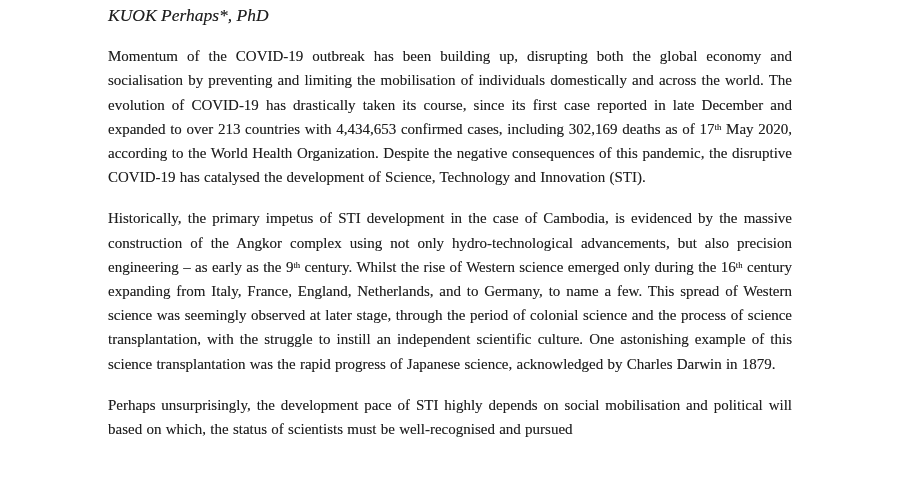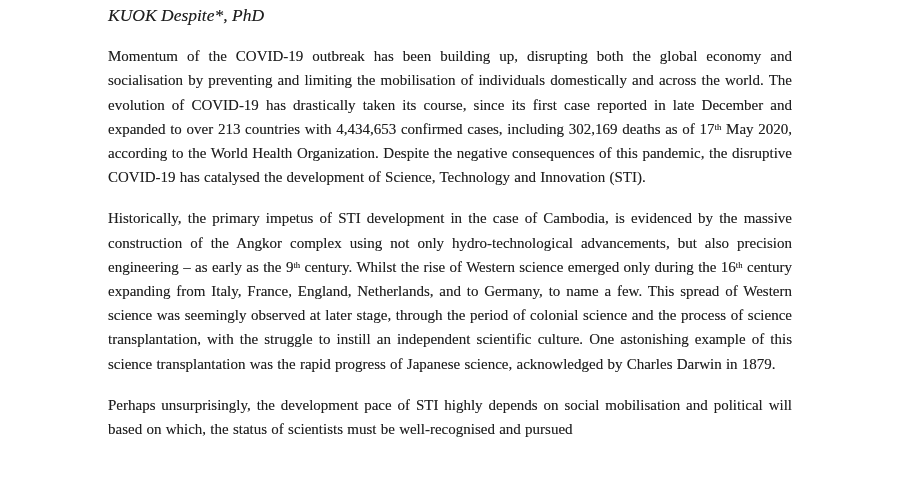--- a/index.html
+++ b/index.html
@@ -46,19 +46,19 @@
     line-height: 0;
     position: relative;
     top: -0.45em;
     vertical-align: baseline;
   }
 </style>
 </head>
 <body>
 
 <div class="page">
-  <p class="byline">KUOK Despite*, PhD</p>
+  <p class="byline">KUOK Perhaps*, PhD</p>
   <div id="paragraphs">
       <p class="body">Momentum of the COVID-19 outbreak has been building up, disrupting both the global economy and socialisation by preventing and limiting the mobilisation of individuals domestically and across the world. The evolution of COVID-19 has drastically taken its course, since its first case reported in late December and expanded to over 213 countries with 4,434,653 confirmed cases, including 302,169 deaths as of 17<sup>th</sup> May 2020, according to the World Health Organization. Despite the negative consequences of this pandemic, the disruptive COVID-19 has catalysed the development of Science, Technology and Innovation (STI).</p>
       <p class="body">Historically, the primary impetus of STI development in the case of Cambodia, is evidenced by the massive construction of the Angkor complex using not only hydro-technological advancements, but also precision engineering – as early as the 9<sup>th</sup> century. Whilst the rise of Western science emerged only during the 16<sup>th</sup> century expanding from Italy, France, England, Netherlands, and to Germany, to name a few. This spread of Western science was seemingly observed at later stage, through the period of colonial science and the process of science transplantation, with the struggle to instill an independent scientific culture. One astonishing example of this science transplantation was the rapid progress of Japanese science, acknowledged by Charles Darwin in 1879.</p>
       <p class="body">Perhaps unsurprisingly, the development pace of STI highly depends on social mobilisation and political will based on which, the status of scientists must be well-recognised and pursued</p>
     </div>
 </div>
 
 </body></html>

